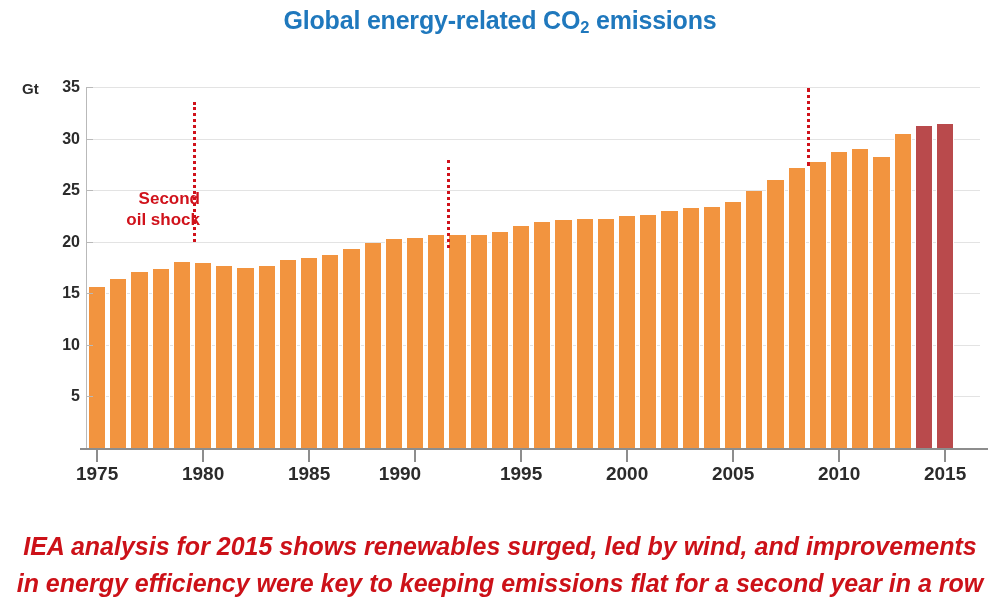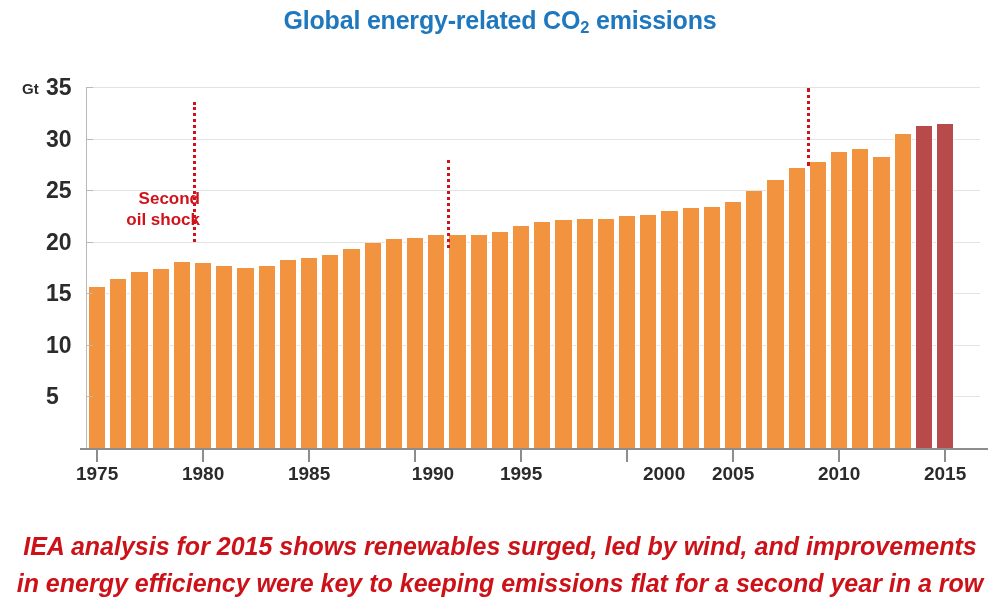--- a/index.html
+++ b/index.html
@@ -68,23 +68,24 @@
     width: 1px;
     height: 361px;
     background: #b9b9b9;
   }
 
   
   .y-tick-label {
     position: absolute;
     right: 0;
     transform: translateY(-50%);
-    font-size: 23px;
+    font-size: 16px;
     font-weight: bold;
     color: #2b2b2b;
+    text-align: right;
     width: 34px;
   }
   #y-axis {
     position: absolute;
     left: 40px;
     top: 0;
     width: 40px;
     height: 613px;
   }
   #y-unit-label {
@@ -257,25 +258,25 @@
     <div class="y-tick-mark" style="top: 190.143px;"></div>
     <div class="y-tick-mark" style="top: 138.571px;"></div>
     <div class="y-tick-mark" style="top: 87px;"></div>
     <div class="x-tick-mark" style="left: 96.1px;"></div>
     <div class="x-tick-label" style="left: 97.1px;">1975</div>
     <div class="x-tick-mark" style="left: 202.1px;"></div>
     <div class="x-tick-label" style="left: 203.1px;">1980</div>
     <div class="x-tick-mark" style="left: 308.1px;"></div>
     <div class="x-tick-label" style="left: 309.1px;">1985</div>
     <div class="x-tick-mark" style="left: 414.1px;"></div>
-    <div class="x-tick-label" style="left: 433px;">1990</div>
+    <div class="x-tick-label" style="left: 400px;">1990</div>
     <div class="x-tick-mark" style="left: 520.1px;"></div>
     <div class="x-tick-label" style="left: 521.1px;">1995</div>
     <div class="x-tick-mark" style="left: 626.1px;"></div>
-    <div class="x-tick-label" style="left: 627.1px; margin-left: 37px;">2000</div>
+    <div class="x-tick-label" style="left: 627.1px;">2000</div>
     <div class="x-tick-mark" style="left: 732.1px;"></div>
     <div class="x-tick-label" style="left: 733.1px;">2005</div>
     <div class="x-tick-mark" style="left: 838.1px;"></div>
     <div class="x-tick-label" style="left: 839.1px;">2010</div>
     <div class="x-tick-mark" style="left: 944.1px;"></div>
     <div class="x-tick-label" style="left: 945.1px;">2015</div>
     <div class="annotation" style="left: 80px; top: 188px; width: 120px;">Second
 oil shock</div>
     <div class="annotation-line" style="left: 192.5px; top: 102px; height: 140px;"></div>
     <div class="annotation-line" style="left: 446.9px; top: 160px; height: 88px;"></div>

